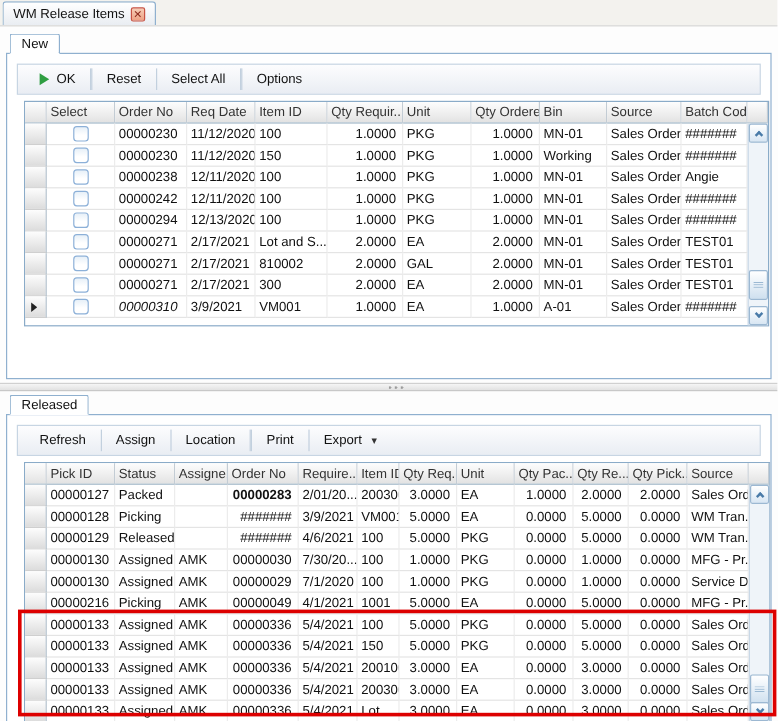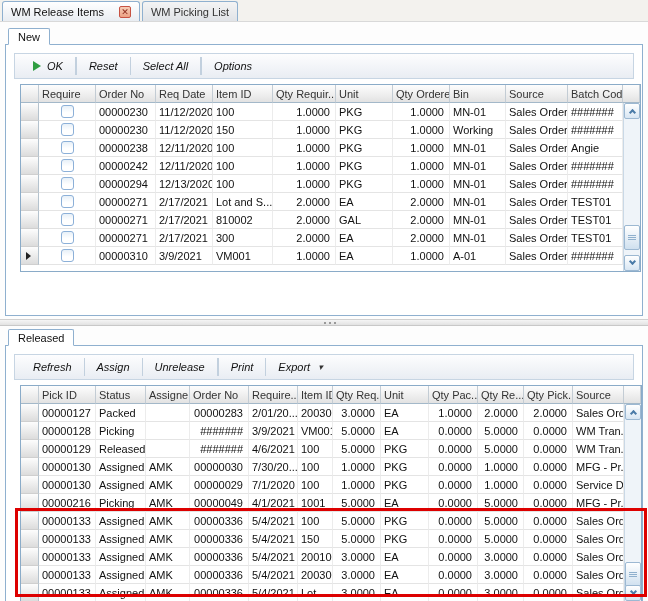--- a/index.html
+++ b/index.html
@@ -16,21 +16,21 @@
     background: #f3f2ee;
     display: flex;
     align-items: flex-end;
     padding-left: 2px;
     border-bottom: 1px solid #d9d9d9;
   }
   .doc-tab {
     height: 20px;
     display: flex;
     align-items: center;
-    gap: 15px;
+    gap: 5px;
     padding: 0 8px;
     margin-right: 2px;
     border: 1px solid #8fb0cf;
     border-bottom: none;
     border-radius: 3px 3px 0 0;
     background: linear-gradient(#ffffff, #e9edf2);
     white-space: nowrap;
     cursor: default;
   }
   .doc-tab.inactive { background: linear-gradient(#f4f4f4, #e0e3e7); color: #333; }
@@ -87,21 +87,20 @@
   }
   
   .toolbar {
     margin: 8px 8px 0 8px;
     height: 26px;
     border: 1px solid #c7d5e3;
     background: linear-gradient(#fdfdfe, #e9edf3);
     display: flex;
     align-items: center;
     padding: 0 6px;
-    font-style: italic;
   }
   .tb-btn {
     display: flex; align-items: center; gap: 6px;
     height: 20px;
     padding: 0 12px;
     cursor: default;
     white-space: nowrap;
   }
   .tb-sep { width: 1px; height: 18px; background: #c2d0de; }
   .icon-play {
@@ -260,23 +259,20 @@
 </head>
 <body>
 
 <div class="app">
 
   <div class="doc-tabstrip" id="docTabs">
       <div class="doc-tab active">
         <span class="doc-tab-label">WM Release Items</span>
         <span class="tab-close">✕</span>
       </div>
-      <div class="doc-tab inactive">
-        <span class="doc-tab-label">WM Picking List</span>
-      </div>
     </div>
 
   <div class="workspace">
 
     <section class="new-panel">
       <div class="panel-tab">New</div>
       <div class="panel-body">
         <div class="toolbar" id="toolbar1">
             <div class="tb-btn">
               <span class="icon-play"></span>
@@ -293,21 +289,21 @@
             </div>
             <span class="tb-sep"></span>
             <span class="tb-sep"></span>
             <div class="tb-btn">
               <span class="tb-label">Options</span>
             </div>
           </div>
         <div class="grid" id="grid1">
             <div class="g-header">
               <div class="g-hcell" style="width: 18px;"></div>
-              <div class="g-hcell" style="width: 57px;">Require</div>
+              <div class="g-hcell" style="width: 57px;">Select</div>
               <div class="g-hcell" style="width: 60px;">Order No</div>
               <div class="g-hcell" style="width: 57px;">Req Date</div>
               <div class="g-hcell" style="width: 60px;">Item ID</div>
               <div class="g-hcell" style="width: 63px;">Qty Requir...</div>
               <div class="g-hcell" style="width: 57px;">Unit</div>
               <div class="g-hcell" style="width: 57px;">Qty Ordered</div>
               <div class="g-hcell" style="width: 56px;">Bin</div>
               <div class="g-hcell" style="width: 62px;">Source</div>
               <div class="g-hcell" style="width: 55px;">Batch Code</div>
               <div class="g-hcell" style="width: 17px;"></div>
@@ -433,21 +429,21 @@
                 <div class="g-cell" style="width: 62px;">Sales Order</div>
                 <div class="g-cell" style="width: 55px;">TEST01</div>
               </div>
               <div class="g-row">
                 <div class="g-cell sel-cell" style="width: 18px;">
                   <span class="row-arrow"></span>
                 </div>
                 <div class="g-cell cb-cell" style="width: 57px;">
                   <span class="cb"></span>
                 </div>
-                <div class="g-cell" style="width: 60px;">00000310</div>
+                <div class="g-cell" style="width: 60px; font-style: italic;">00000310</div>
                 <div class="g-cell" style="width: 57px;">3/9/2021</div>
                 <div class="g-cell" style="width: 60px;">VM001</div>
                 <div class="g-cell right" style="width: 63px;">1.0000</div>
                 <div class="g-cell" style="width: 57px;">EA</div>
                 <div class="g-cell right" style="width: 57px;">1.0000</div>
                 <div class="g-cell" style="width: 56px;">A-01</div>
                 <div class="g-cell" style="width: 62px;">Sales Order</div>
                 <div class="g-cell" style="width: 55px;">#######</div>
               </div>
             </div>
@@ -474,21 +470,21 @@
         <div class="toolbar" id="toolbar2">
             <div class="tb-btn">
               <span class="tb-label">Refresh</span>
             </div>
             <span class="tb-sep"></span>
             <div class="tb-btn">
               <span class="tb-label">Assign</span>
             </div>
             <span class="tb-sep"></span>
             <div class="tb-btn">
-              <span class="tb-label">Unrelease</span>
+              <span class="tb-label">Location</span>
             </div>
             <span class="tb-sep"></span>
             <span class="tb-sep"></span>
             <div class="tb-btn">
               <span class="tb-label">Print</span>
             </div>
             <span class="tb-sep"></span>
             <div class="tb-btn">
               <span class="tb-label">Export</span>
               <span class="tb-caret">▾</span>
@@ -510,21 +506,21 @@
               <div class="g-hcell" style="width: 49px;">Qty Pick...</div>
               <div class="g-hcell" style="width: 51px;">Source</div>
               <div class="g-hcell" style="width: 17px;"></div>
             </div>
             <div class="g-body">
               <div class="g-row">
                 <div class="g-cell sel-cell" style="width: 18px;"></div>
                 <div class="g-cell" style="width: 57px;">00000127</div>
                 <div class="g-cell" style="width: 50px;">Packed</div>
                 <div class="g-cell" style="width: 44px;"></div>
-                <div class="g-cell right" style="width: 59px;">00000283</div>
+                <div class="g-cell right" style="width: 59px; font-weight: bold;">00000283</div>
                 <div class="g-cell" style="width: 49px;">2/01/20...</div>
                 <div class="g-cell" style="width: 35px;">200300</div>
                 <div class="g-cell right" style="width: 48px;">3.0000</div>
                 <div class="g-cell" style="width: 48px;">EA</div>
                 <div class="g-cell right" style="width: 49px;">1.0000</div>
                 <div class="g-cell right" style="width: 46px;">2.0000</div>
                 <div class="g-cell right" style="width: 49px;">2.0000</div>
                 <div class="g-cell" style="width: 51px;">Sales Order</div>
               </div>
               <div class="g-row">

